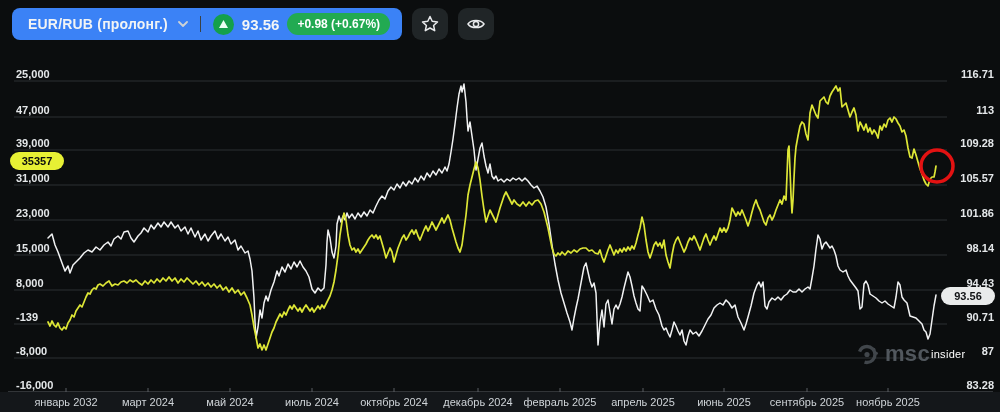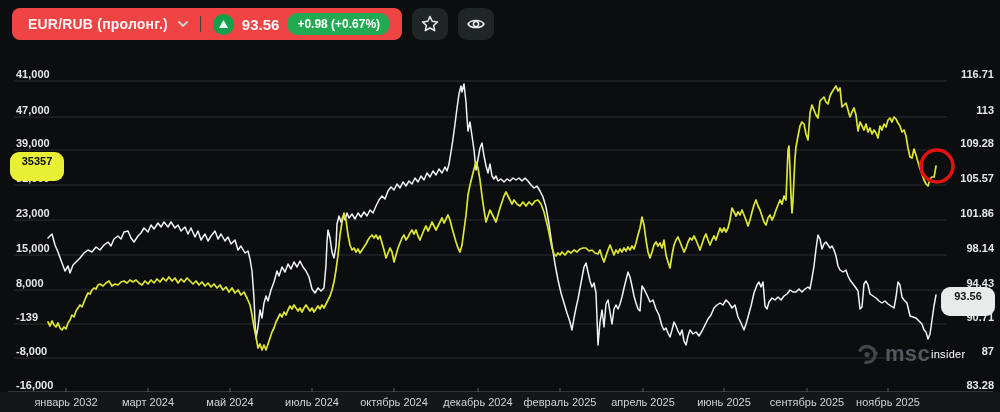--- a/index.html
+++ b/index.html
@@ -1,35 +1,35 @@
 <!DOCTYPE html>
 <html><head>
 <meta charset="utf-8">
 <style>
   html,body{margin:0;padding:0;background:#0b0d0e;}
   body{width:1000px;height:412px;overflow:hidden;font-family:"Liberation Sans",sans-serif;-webkit-font-smoothing:antialiased;}
   .app{position:relative;width:1000px;height:412px;background:#0b0d0e;}
   
   .toolbar{position:absolute;left:12px;top:8px;display:flex;align-items:center;gap:10px;z-index:5;}
-  .symbol-pill{display:flex;align-items:center;height:32px;padding:0 12px 0 16px;background:#ef4444;border-radius:8px;cursor:pointer;}
+  .symbol-pill{display:flex;align-items:center;height:32px;padding:0 12px 0 16px;background:#3b82f6;border-radius:8px;cursor:pointer;}
   .sym{font-size:14px;font-weight:700;color:#f2f4f5;letter-spacing:.2px;white-space:nowrap;}
   .chev{margin-left:10px;display:flex;}
   .vdiv{width:1px;height:16px;background:#3b4144;margin:0 12px;}
   .upcircle{width:21px;height:21px;border-radius:50%;background:#14a04b;display:flex;align-items:center;justify-content:center;margin-right:8px;flex:0 0 auto;}
   .price{font-size:15px;font-weight:700;color:#f4f6f7;margin-right:8px;}
   .chg{background:#22aa52;color:#ffffff;font-size:12px;font-weight:700;padding:4px 10px;border-radius:12px;white-space:nowrap;}
   .iconbtn{width:36px;height:32px;border:none;background:#202527;border-radius:9px;display:flex;align-items:center;justify-content:center;cursor:pointer;padding:0;}
   
   .chart{position:absolute;inset:0;}
   #chart-svg{position:absolute;left:0;top:0;z-index:1;}
   #labels{position:absolute;inset:0;z-index:3;pointer-events:none;}
   .ylab{position:absolute;font-size:11px;font-weight:600;color:#e4e7e9;line-height:14px;}
   .ylab.right{width:60px;text-align:right;}
   .xlab{position:absolute;transform:translateX(-50%);font-size:11px;font-weight:500;color:#cfd4d8;line-height:13px;white-space:nowrap;}
-  .badge{position:absolute;z-index:4;font-size:11px;font-weight:700;line-height:18px;height:29px;padding:0 10px;border-radius:9px;text-align:center;}
+  .badge{position:absolute;z-index:4;font-size:11px;font-weight:700;line-height:18px;height:18px;padding:0 10px;border-radius:9px;text-align:center;}
   .badge-yellow{left:10px;background:#e7f034;color:#0b0d0e;min-width:34px;}
   .badge-white{right:5px;background:#e9ebeb;color:#101214;min-width:34px;}
   
   .xband{position:absolute;left:0;right:0;top:392px;height:20px;background:#14171a;z-index:2;}
   
   .watermark{position:absolute;left:856px;top:341px;display:flex;align-items:center;gap:6px;z-index:2;}
   .wm-b{font-size:22px;font-weight:700;color:#51575d;letter-spacing:.3px;}
   .wm-l{font-size:11px;font-weight:400;color:#ffffff;letter-spacing:.3px;}
 </style>
 </head>
@@ -59,21 +59,21 @@
         <line x1="643" x2="643" y1="388" y2="392" stroke="#5a5f63" stroke-width="1"></line>
         <line x1="724" x2="724" y1="388" y2="392" stroke="#5a5f63" stroke-width="1"></line>
         <line x1="807" x2="807" y1="388" y2="392" stroke="#5a5f63" stroke-width="1"></line>
         <line x1="888" x2="888" y1="388" y2="392" stroke="#5a5f63" stroke-width="1"></line>
         <polyline points="48,238 52,234 55,245 58,252 62,263 65,271 68,266 70,273 73,265 77,261 80,258 84,253 88,250 92,252 96,247 100,250 104,245 108,242 111,246 114,239 118,236 121,239 124,232 128,231 131,238 134,242 138,236 141,233 144,228 148,232 151,225 154,229 158,223 161,227 164,222 168,227 171,222 175,228 178,225 181,231 185,227 188,234 191,228 195,237 198,231 201,240 205,234 208,241 211,236 215,231 218,239 221,234 225,241 228,237 231,244 235,240 238,250 241,246 245,253 248,251 250,259 252,271 254,298 255,322 256,338 258,327 260,310 262,318 264,303 266,296 268,301 271,290 274,282 277,271 279,276 282,267 285,272 288,264 291,269 294,262 297,267 300,261 303,267 306,271 309,277 312,289 315,293 318,288 321,291 324,288 326,265 327,242 328,230 330,238 332,252 334,258 336,246 337,224 339,216 341,222 343,216 345,220 347,213 349,218 352,214 355,219 358,213 361,217 364,212 367,216 370,210 373,213 376,206 379,200 382,196 385,199 388,191 391,187 394,190 397,184 400,188 403,182 406,186 409,181 412,184 415,178 418,182 421,176 424,180 427,173 430,177 433,171 436,175 439,169 442,173 445,167 447,171 449,164 451,152 453,139 455,124 457,108 459,94 461,86 462,92 464,84 466,102 467,118 468,131 470,122 472,136 474,150 476,170 478,159 480,148 482,143 484,156 486,166 488,173 490,164 492,176 494,179 496,176 498,181 501,179 504,182 507,179 510,181 513,178 516,180 519,178 522,181 525,178 528,181 531,185 534,188 537,186 540,191 543,197 546,207 549,224 552,245 555,264 558,280 561,293 564,303 567,313 570,322 572,330 574,318 576,308 578,299 581,283 584,267 586,263 588,272 590,281 592,287 594,283 596,293 597,318 598,345 600,322 602,310 604,327 606,304 608,300 610,312 612,324 614,309 616,305 618,309 620,304 622,297 624,288 626,280 628,272 630,277 632,286 634,296 636,303 638,309 640,311 642,286 644,289 647,295 650,302 653,300 656,309 659,315 662,326 664,330 666,328 668,333 670,337 672,330 674,322 676,326 678,331 680,335 682,330 684,341 686,345 688,336 690,330 693,334 696,332 699,336 702,331 705,325 708,319 711,315 714,308 717,305 720,303 723,305 726,300 729,303 732,308 735,305 738,317 741,323 744,330 746,324 748,317 751,306 754,293 757,285 759,282 761,287 763,282 765,306 767,309 769,302 772,298 775,300 778,297 781,300 784,296 787,294 790,290 793,292 796,292 799,289 802,292 805,289 808,287 810,289 812,278 814,266 816,249 818,235 820,239 822,249 824,244 826,242 828,245 830,248 832,246 834,250 836,256 838,266 840,270 843,272 846,270 848,276 850,280 853,284 856,288 858,291 860,309 862,307 864,284 866,281 868,285 870,294 873,296 876,298 879,301 882,303 885,301 888,304 891,306 894,308 896,297 898,282 900,285 902,297 904,300 907,303 910,316 913,317 916,318 919,321 922,324 924,330 926,332 928,339 930,334 932,320 934,306 936,295" fill="none" stroke="#f1f2f3" stroke-width="1.5" stroke-linejoin="round" stroke-linecap="round"></polyline>
         <polyline points="48,322 50,326 52,321 54,325 56,327 58,323 60,328 62,330 64,327 66,329 68,323 70,320 72,315 74,317 76,311 78,308 80,305 82,307 84,302 86,297 88,293 90,294 92,290 94,288 96,289 98,285 100,284 103,286 106,283 109,281 112,286 115,284 118,285 121,282 124,281 127,283 130,280 133,282 136,280 139,283 142,285 145,281 148,284 151,280 154,283 157,279 160,282 163,278 166,281 169,277 172,281 175,278 178,283 181,279 184,282 187,278 190,281 193,284 196,281 199,285 202,282 205,286 208,283 211,287 214,284 217,288 220,285 223,290 226,287 229,292 232,288 235,293 238,290 241,295 244,292 247,298 250,305 252,315 254,327 256,337 258,348 260,344 262,350 264,345 266,350 268,344 270,338 272,332 274,328 276,322 278,318 280,314 282,317 284,312 286,315 288,310 290,306 292,309 294,305 296,308 298,311 300,308 302,312 304,308 306,305 308,308 310,311 312,308 314,312 316,309 318,306 320,309 322,305 324,308 326,304 328,300 330,296 332,290 334,282 336,270 338,255 340,235 342,222 344,213 346,220 348,235 350,245 352,250 354,248 356,252 358,249 360,253 362,250 364,247 366,244 368,240 370,237 372,235 374,238 376,235 378,239 380,236 382,243 384,250 386,258 388,253 390,248 392,252 394,262 396,255 398,248 400,243 402,238 404,235 406,240 408,237 410,233 412,230 414,234 416,230 418,236 420,240 422,235 424,230 426,226 428,231 430,227 432,222 434,226 436,230 438,226 440,222 442,218 444,223 446,219 448,215 450,220 452,228 454,235 456,242 458,248 460,252 462,245 464,230 466,215 468,195 470,185 472,177 474,169 476,162 478,168 480,180 482,196 484,210 486,222 488,216 490,210 492,214 494,218 496,222 498,215 500,208 502,202 504,196 506,192 508,196 510,200 512,204 514,200 517,204 520,206 523,202 526,206 529,202 532,205 535,201 538,200 541,204 544,212 546,220 548,228 550,238 552,248 554,254 556,256 558,253 560,255 562,252 565,255 568,251 571,253 574,250 577,252 580,249 583,248 586,248 589,251 592,250 595,253 598,254 600,250 602,257 604,262 606,256 608,250 610,245 612,250 614,255 616,250 618,253 620,249 622,252 624,248 626,251 628,247 630,250 632,246 634,249 636,243 638,235 640,228 642,217 644,225 646,240 648,252 650,258 652,252 654,245 656,242 658,246 660,243 662,248 664,240 666,255 668,262 670,268 672,255 674,245 676,240 678,237 680,242 682,247 684,252 686,248 688,242 690,238 692,240 694,236 696,240 698,245 700,250 702,244 704,238 706,234 708,240 710,245 712,240 714,236 716,240 718,234 720,228 722,232 724,228 726,232 728,228 730,220 732,208 734,212 736,216 738,212 740,215 742,210 744,215 746,220 748,226 750,220 752,212 754,205 756,200 758,206 760,210 762,216 764,222 766,225 768,218 770,215 772,220 774,216 776,210 778,205 780,200 782,204 784,196 786,200 788,150 789,146 790,170 791,195 792,213 793,200 794,178 795,158 796,147 798,136 800,126 802,122 804,124 806,134 808,140 810,113 812,105 814,110 816,115 818,118 820,101 822,99 824,97 826,102 828,104 830,96 832,92 834,89 836,86 838,91 840,88 842,107 844,105 846,103 848,110 850,117 852,112 854,108 856,115 858,131 860,122 862,126 864,130 866,124 868,132 870,128 872,134 874,130 876,133 878,138 880,126 882,130 884,124 886,127 888,120 890,118 892,122 894,117 896,119 898,123 900,126 902,132 904,130 906,136 908,148 910,157 912,158 914,149 916,155 918,162 920,169 922,174 924,180 926,184 928,186 930,179 932,177 934,177 935,172 936,166" fill="none" stroke="#dde636" stroke-width="1.7" stroke-linejoin="round" stroke-linecap="round"></polyline>
         <circle cx="937" cy="166" r="16" fill="none" stroke="#e31212" stroke-width="3.5"></circle>
       </svg>
     <div class="xband"></div>
     <div id="labels">
-        <div class="ylab" style="left: 16px; top: 67px;">41,000</div>
+        <div class="ylab" style="left: 16px; top: 67px;">25,000</div>
         <div class="ylab right" style="right: 6px; top: 67px;">116.71</div>
         <div class="ylab" style="left: 16px; top: 103px;">47,000</div>
         <div class="ylab right" style="right: 6px; top: 103px;">113</div>
         <div class="ylab" style="left: 16px; top: 136px;">39,000</div>
         <div class="ylab right" style="right: 6px; top: 136px;">109.28</div>
         <div class="ylab" style="left: 16px; top: 171px;">31,000</div>
         <div class="ylab right" style="right: 6px; top: 171px;">105.57</div>
         <div class="ylab" style="left: 16px; top: 206px;">23,000</div>
         <div class="ylab right" style="right: 6px; top: 206px;">101.86</div>
         <div class="ylab" style="left: 16px; top: 241px;">15,000</div>

